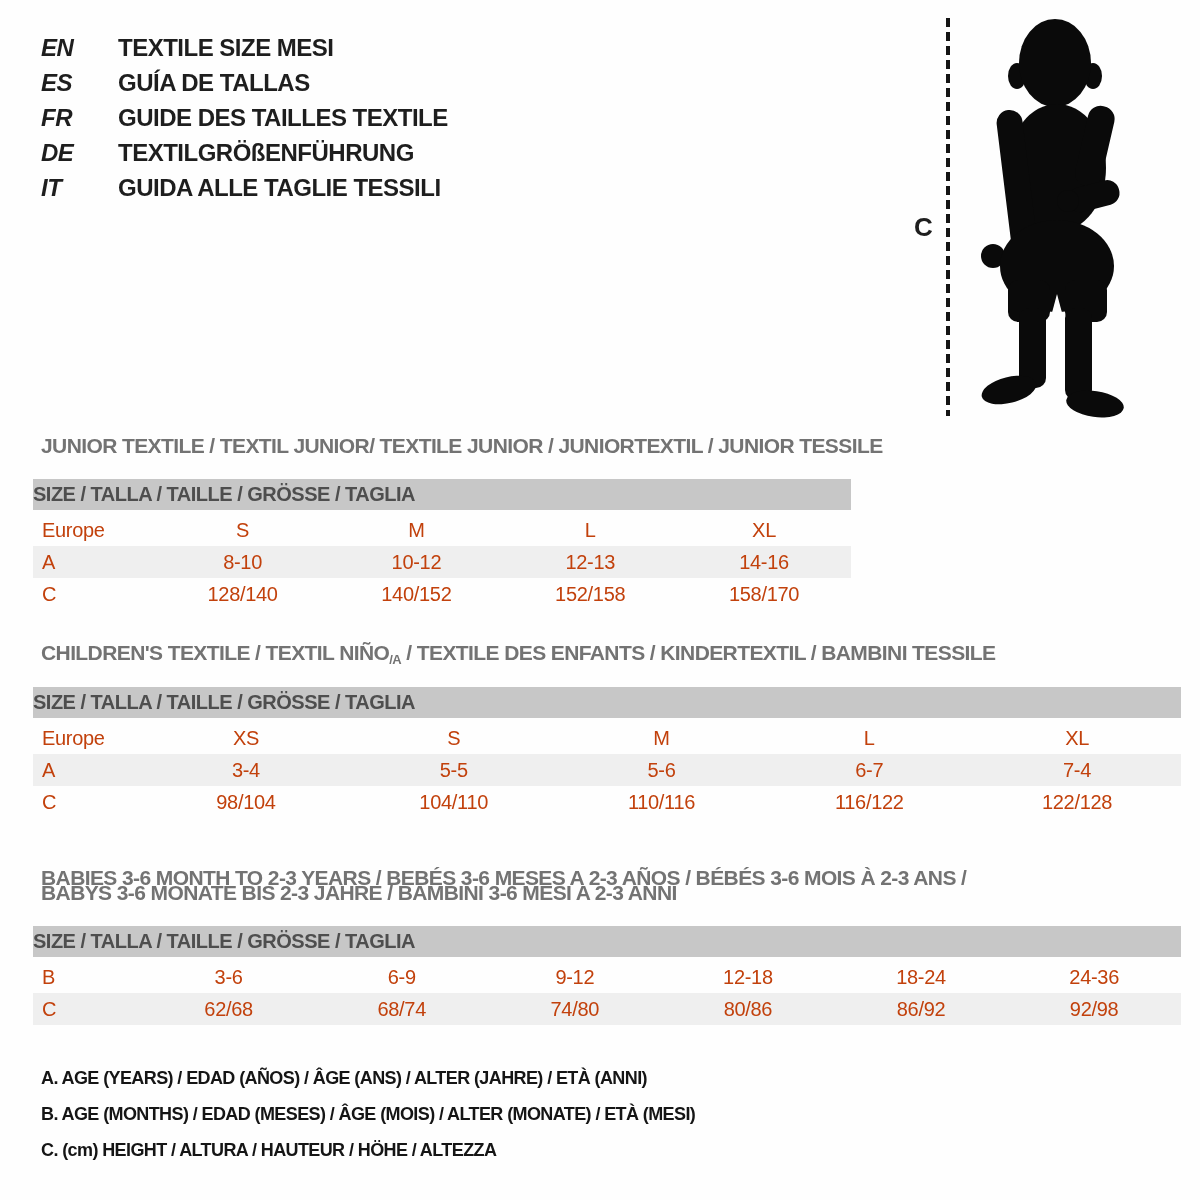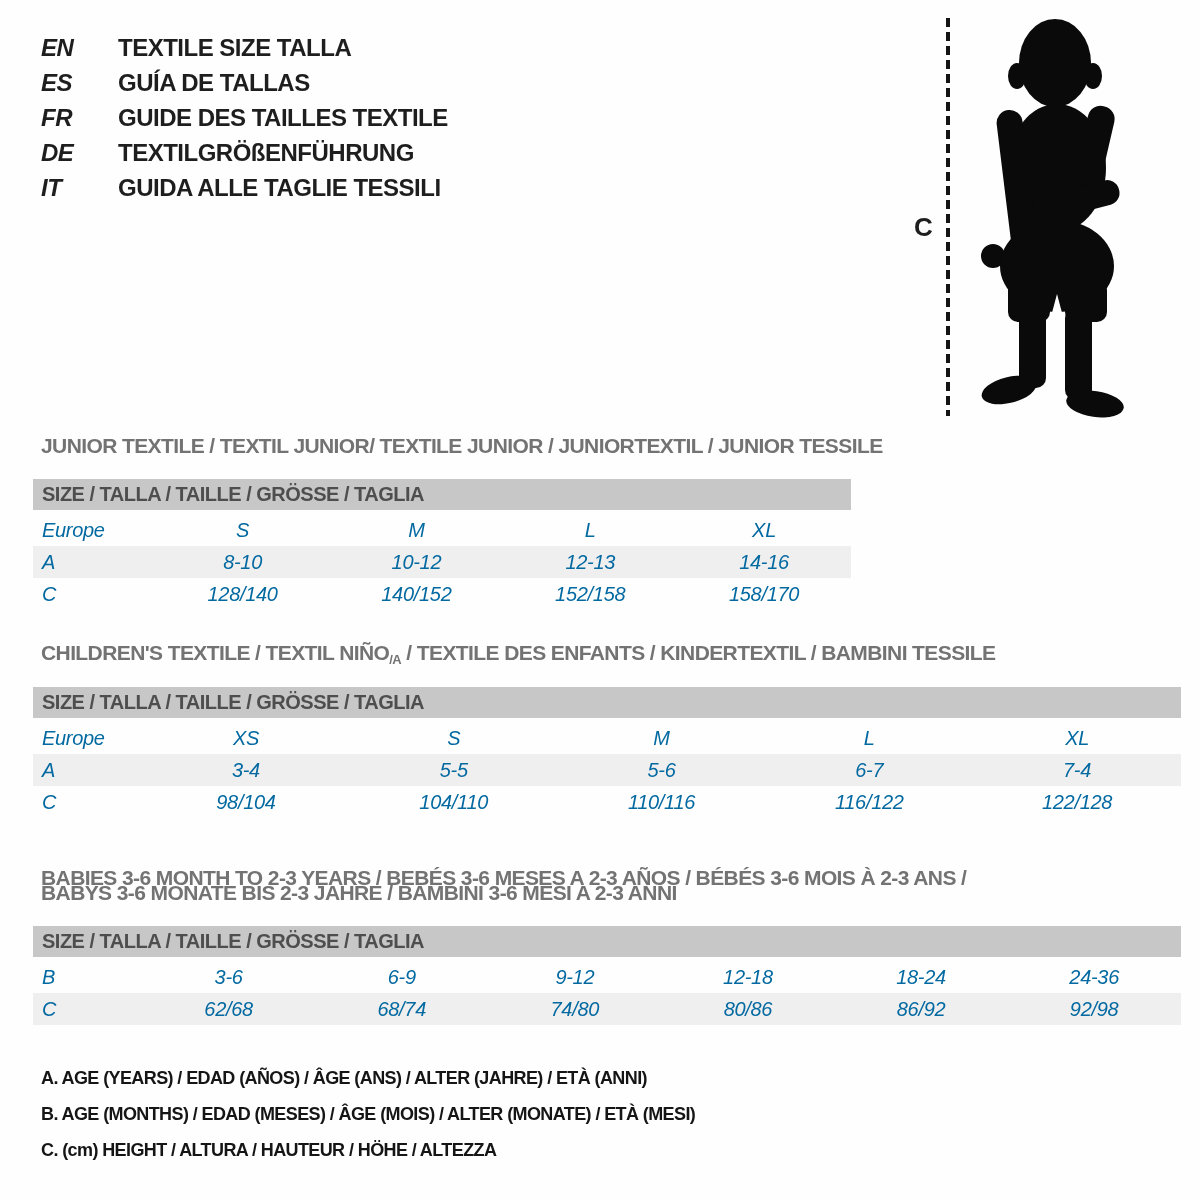--- a/index.html
+++ b/index.html
@@ -17,44 +17,44 @@
     background:repeating-linear-gradient(to bottom, #141414 0 9px, transparent 9px 14px); }
   .height-label { position:absolute; left:914px; top:212px; font-weight:bold; font-size:26px; }
   .figure-svg { position:absolute; left:963px; top:18px; color:#0a0a0a; }
   
   .sec-title { position:absolute; font-weight:bold; font-size:21px;
                letter-spacing:-0.6px; color:#737373; white-space:nowrap; }
   .sub { font-size:13px; vertical-align:-4px; }
   
   .stable { position:absolute; }
   .size-bar { height:31px; background:#c7c7c7; color:#4e4e4e; font-weight:bold;
-              font-size:20px; line-height:31px; padding-left:9px; letter-spacing:-0.5px;
+              font-size:20px; line-height:31px; letter-spacing:-0.5px;
               margin-bottom:4px; box-sizing:border-box; }
   .trow { display:flex; height:32px; align-items:center; font-size:20px;
-          letter-spacing:-0.3px; color:#0369a1;font-style:italic; }
+          letter-spacing:-0.3px; color:#c2410c; }
   .trow.shaded { background:#efefef; }
   .tlabel { padding-left:9px; box-sizing:border-box; }
   .tcell { text-align:center; }
   .t4 .tlabel { width:15%; }   .t4 .tcell { width:21.25%; }
   .t5 .tlabel { width:9.5%; }  .t5 .tcell { width:18.1%; }
   .t6 .tlabel { width:9.5%; }  .t6 .tcell { width:15.08%; }
   
   .legend { position:absolute; left:41px; top:1068px; }
   .legend-line { height:36px; font-weight:bold; font-size:18px;
                  letter-spacing:-0.6px; color:#151515; white-space:nowrap; }
 </style>
 </head>
 <body>
 
 <div class="canvas">
 
   <div class="lang-list">
     <div class="lang-row">
       <span class="lang-code">EN</span>
-      <span class="lang-label">TEXTILE SIZE TALLA</span>
+      <span class="lang-label">TEXTILE SIZE MESI</span>
     </div>
     <div class="lang-row">
       <span class="lang-code">ES</span>
       <span class="lang-label">GUÍA DE TALLAS</span>
     </div>
     <div class="lang-row">
       <span class="lang-code">FR</span>
       <span class="lang-label">GUIDE DES TAILLES TEXTILE</span>
     </div>
     <div class="lang-row">

